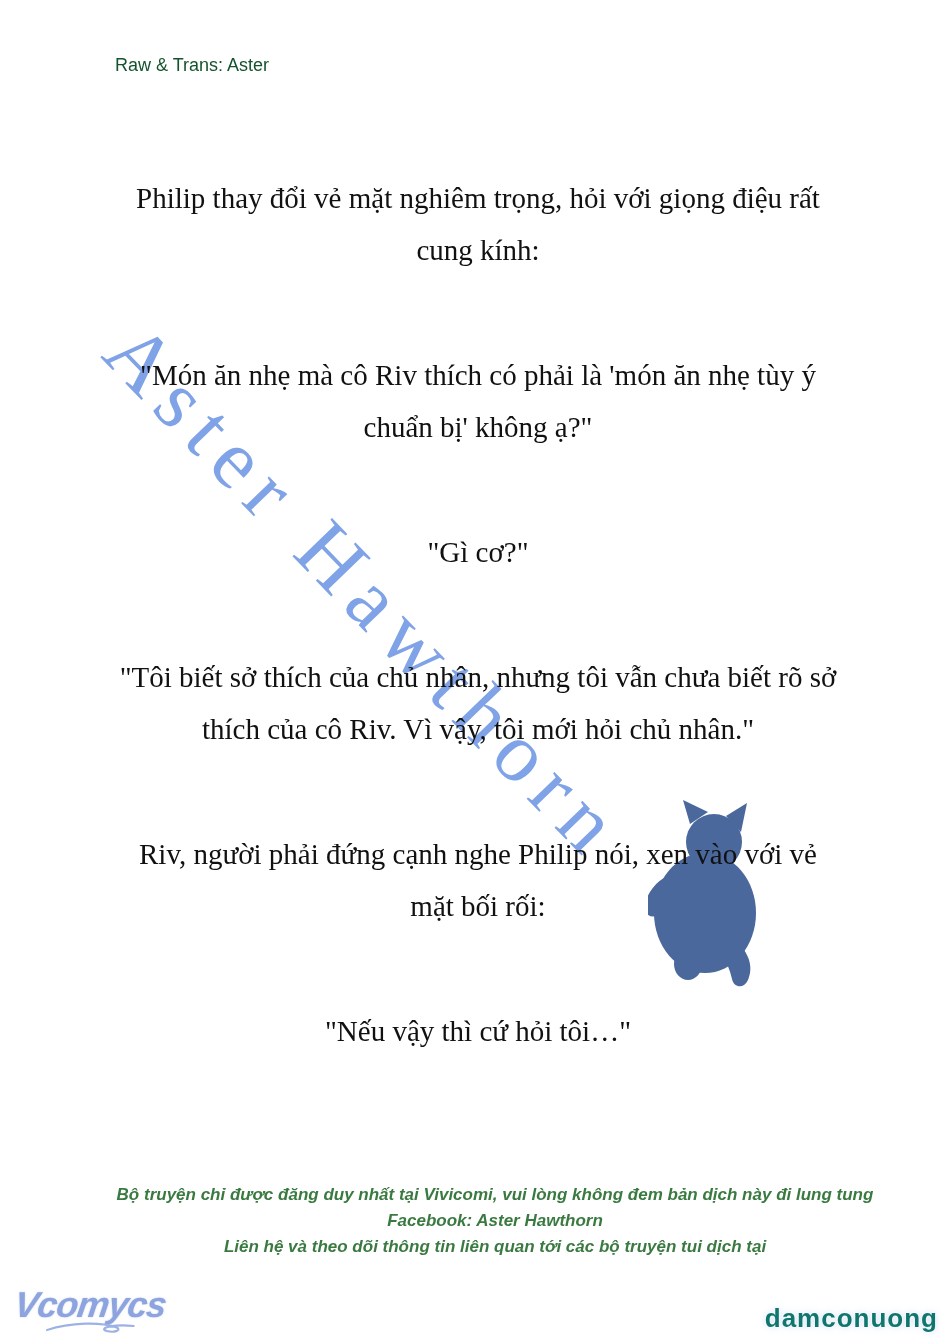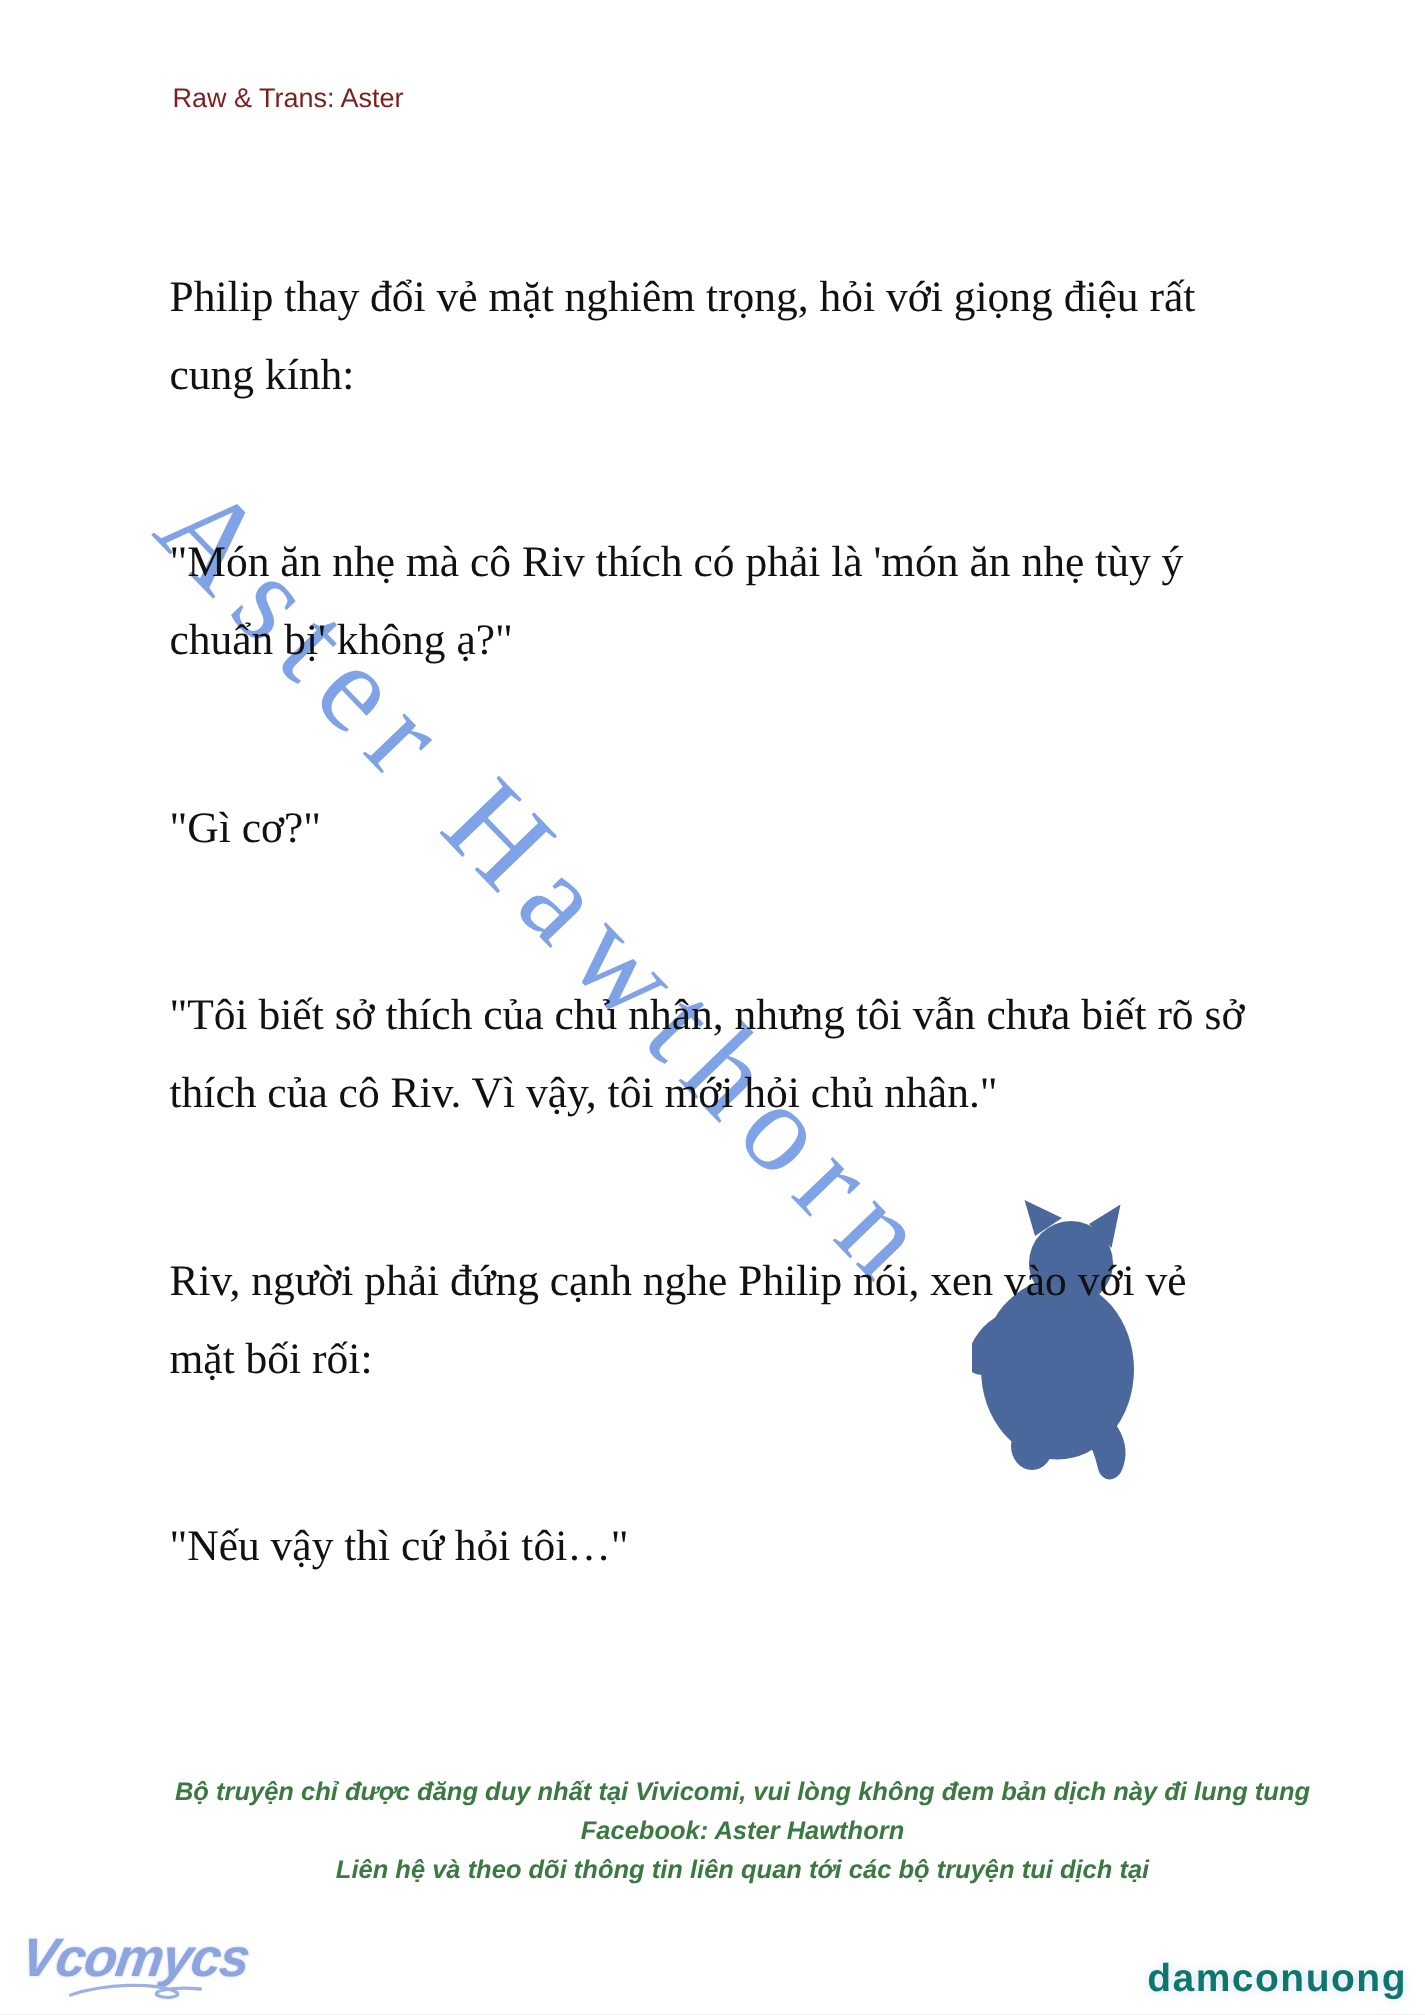--- a/index.html
+++ b/index.html
@@ -12,21 +12,21 @@
     font-family: "Liberation Serif", serif;
   }
 
   
   .credit {
     position: absolute;
     left: 115px;
     top: 55px;
     font-family: "Liberation Sans", sans-serif;
     font-size: 18px;
-    color: #7f1d1d;
+    color: #14532d;
     z-index: 5;
   }
 
   
   .watermark {
     position: absolute;
     left: 150px;
     top: 308px;
     transform: rotate(46deg);
     transform-origin: 0 0;
@@ -41,20 +41,21 @@
 
   
   .body-text {
     position: absolute;
     left: 113px;
     top: 172px;
     width: 730px;
     z-index: 3;
     font-size: 29px;
     color: #111111;
+    text-align: center;
   }
   .body-text p {
     margin: 0 0 73px 0;
     line-height: 52px;
     white-space: pre-line; 
   }
 
   
   .cat {
     position: absolute;

